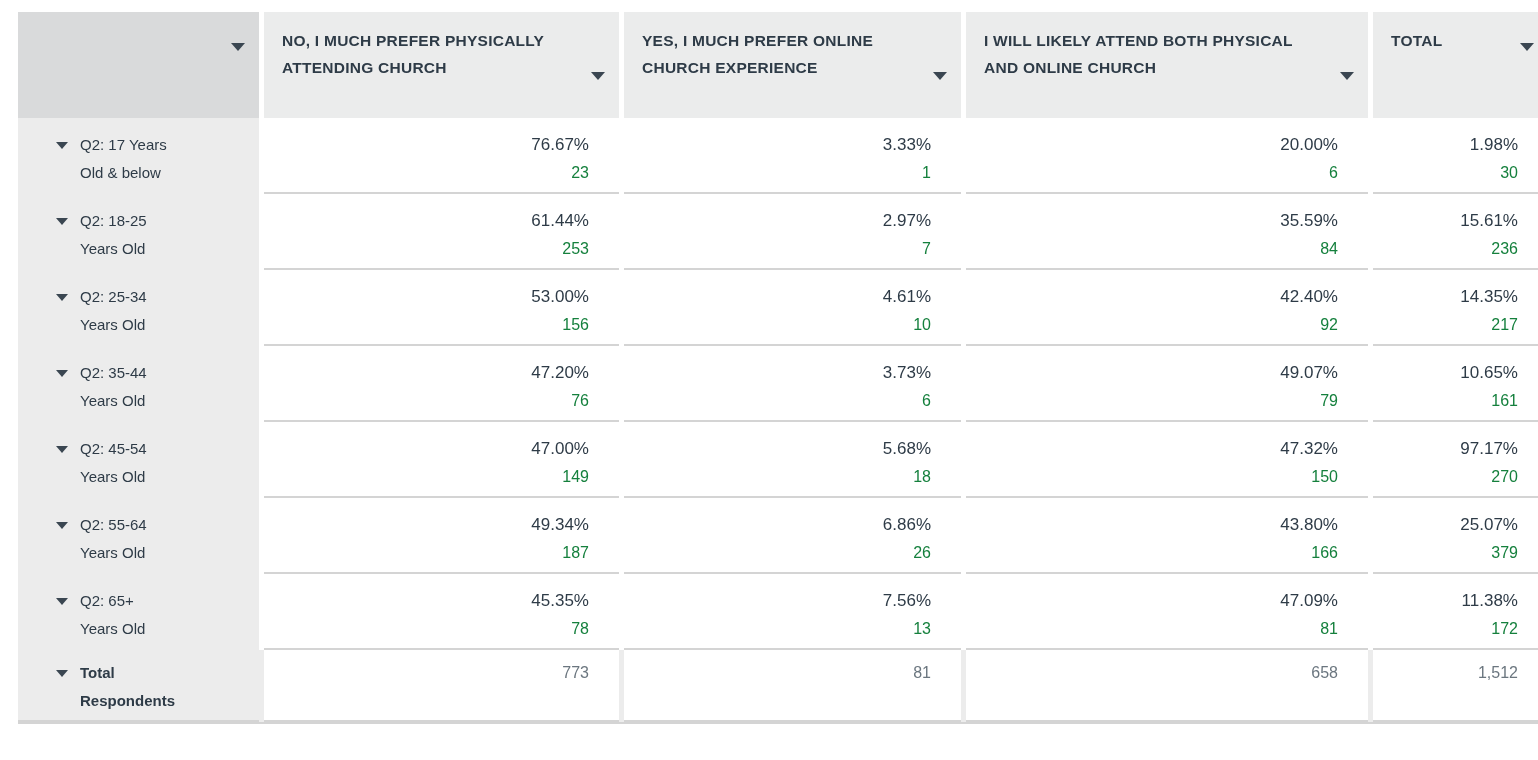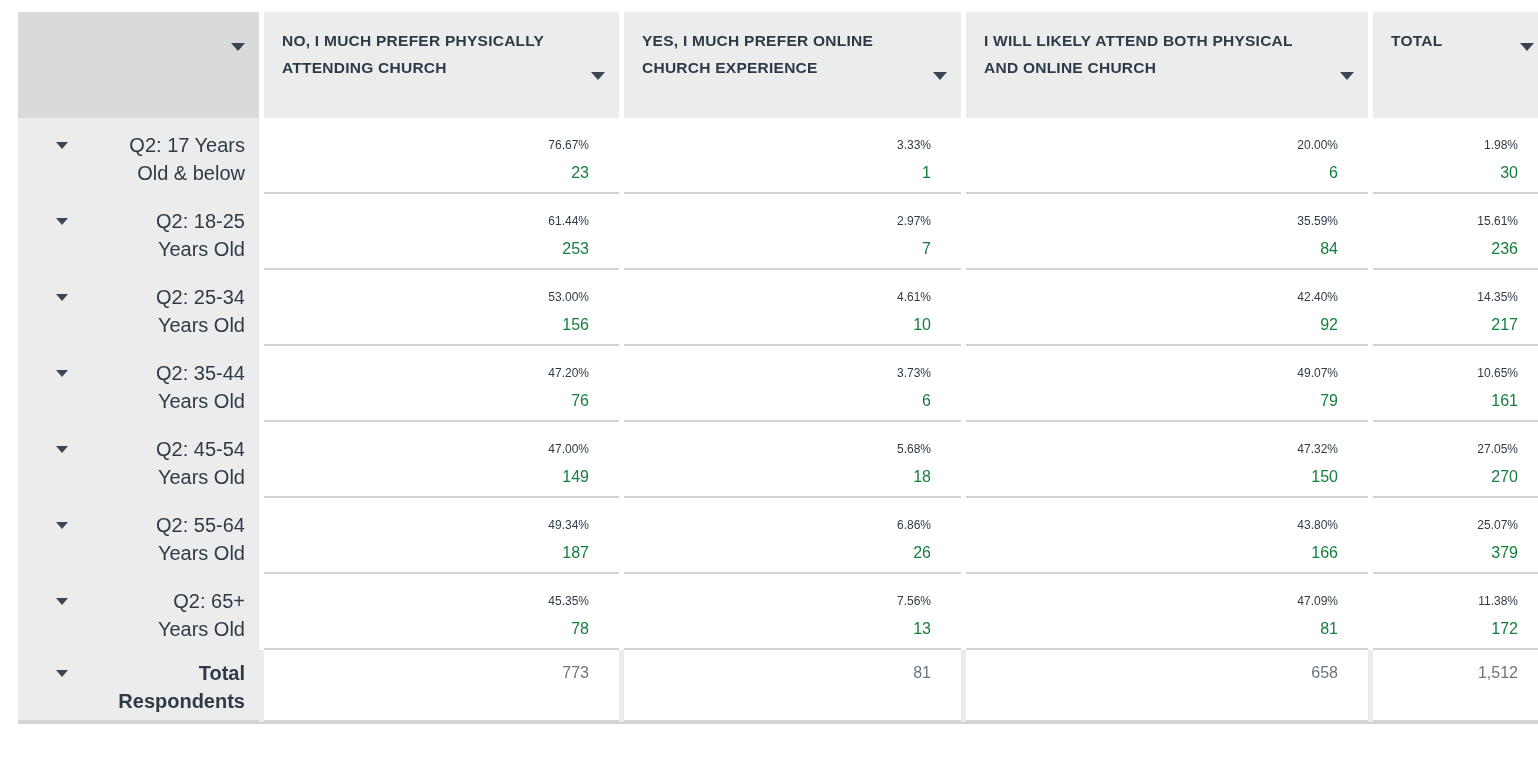--- a/index.html
+++ b/index.html
@@ -85,44 +85,43 @@
 
   
   tbody td { padding: 0; margin: 0; vertical-align: top; }
 
   .lcell {
     box-sizing: border-box;
     height: 76px;
     background: #ececec;
     position: relative;
     padding: 13px 14px 0 62px;
-    font-size: 20px;
+    font-size: 15px;
     line-height: 28px;
     color: #2e3b47;
-    text-align: right;
   }
   .lcell .caret {
     left: 38px;
     top: 24px;
     border-left: 6px solid transparent;
     border-right: 6px solid transparent;
     border-top: 7px solid #3a4651;
   }
 
   .dcell {
     box-sizing: border-box;
     height: 76px;
     background: #ffffff;
     padding: 13px 30px 0 10px;
     text-align: right;
     border-bottom: 2px solid #d4d4d4;
   }
   .dcell .pct {
     display: block;
-    font-size: 12px;
+    font-size: 17px;
     line-height: 28px;
     color: #2e3b47;
   }
   .dcell .cnt {
     display: block;
     font-size: 16px;
     line-height: 28px;
     color: #15803d;
   }
   tbody tr.row:last-of-type .dcell { border-bottom: none; }
@@ -364,21 +363,21 @@
           <td class="gutb"></td>
           <td>
             <div class="dcell">
               <span class="pct">47.32%</span>
               <span class="cnt">150</span>
             </div>
           </td>
           <td class="gutb"></td>
           <td>
             <div class="dcell">
-              <span class="pct">27.05%</span>
+              <span class="pct">97.17%</span>
               <span class="cnt">270</span>
             </div>
           </td>
         </tr>
         <tr class="row">
           <td>
             <div class="lcell"><span class="caret"></span><span>Q2: 55-64</span><br><span>Years Old</span></div>
           </td>
           <td class="gutb"></td>
           <td>

